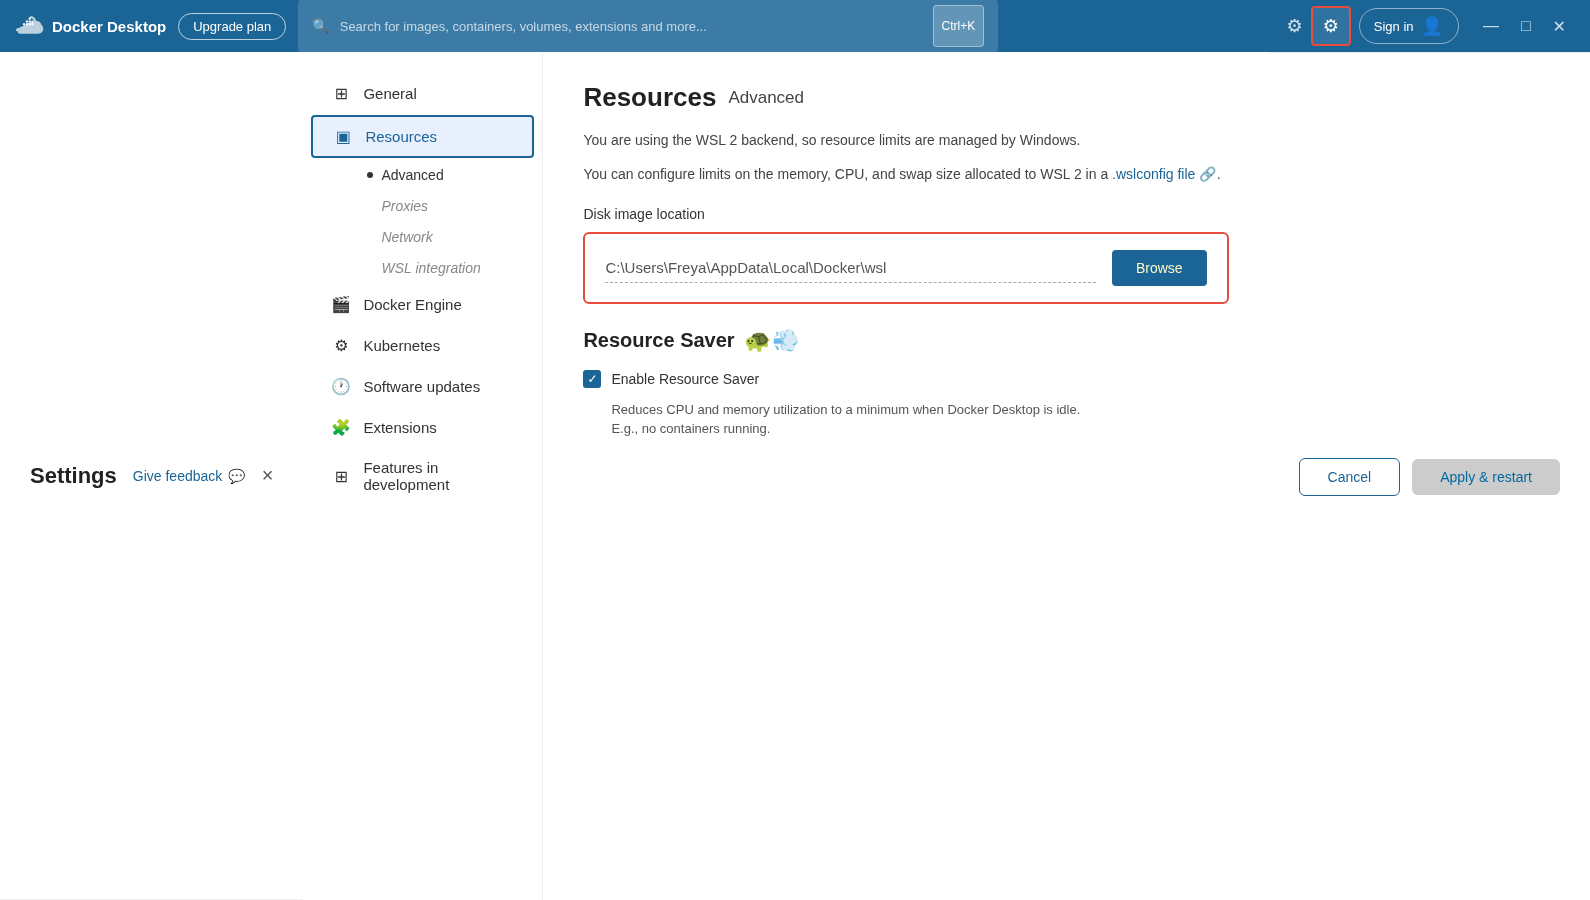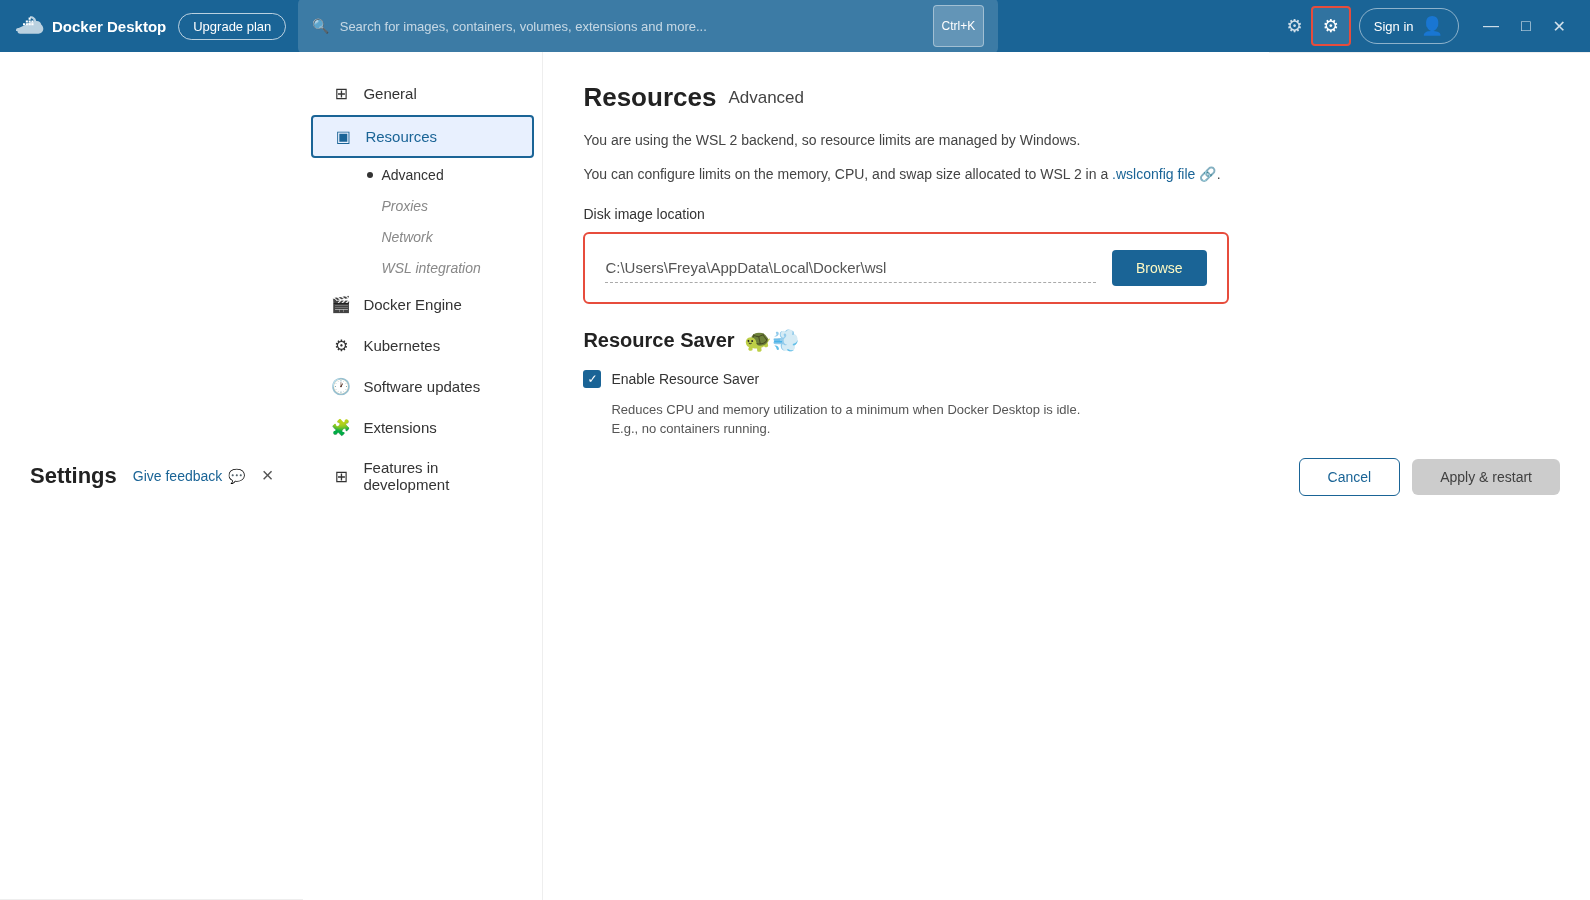--- a/index.html
+++ b/index.html
@@ -342,21 +342,21 @@
       color: #1a6496;
       padding: 10px 28px;
       border-radius: 6px;
       font-size: 14px;
       cursor: pointer;
       font-weight: 500;
     }
     .apply-btn {
       background: #ccc;
       border: none;
-      color: #404040;
+      color: #0369a1;
       padding: 10px 28px;
       border-radius: 6px;
       font-size: 14px;
       cursor: not-allowed;
       font-weight: 500;
     }
   </style>
 </head>
 <body>
 

